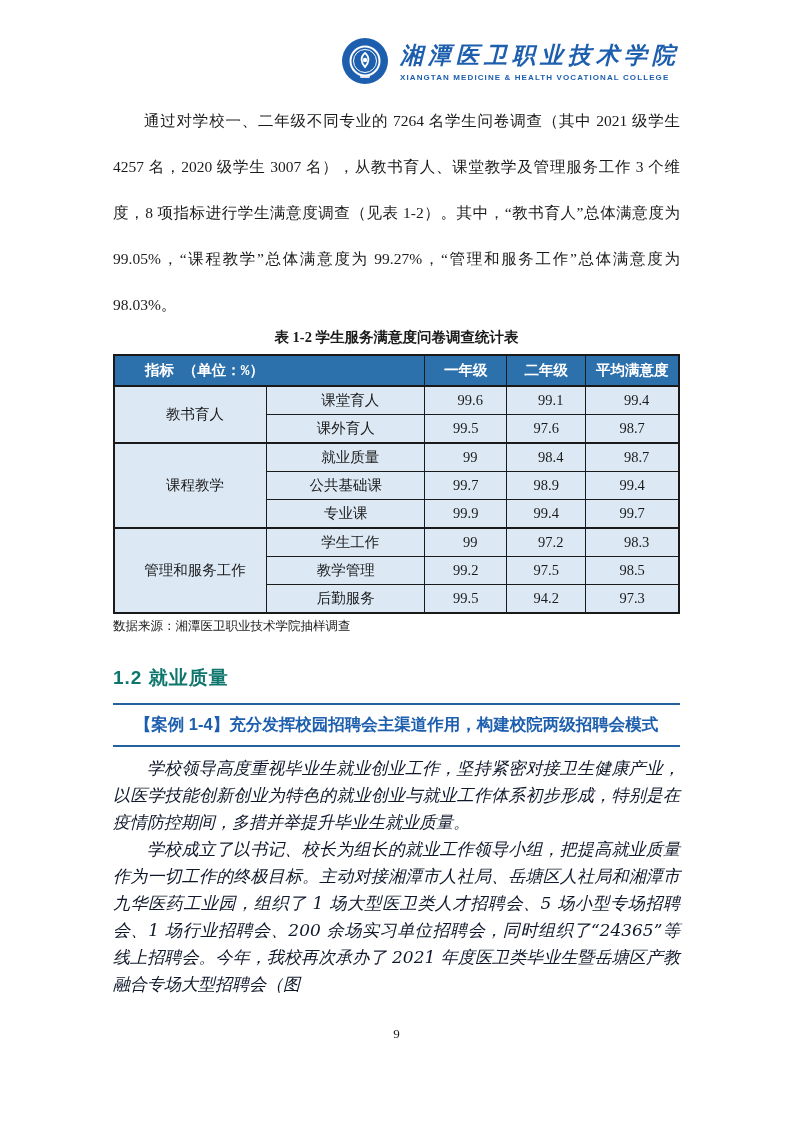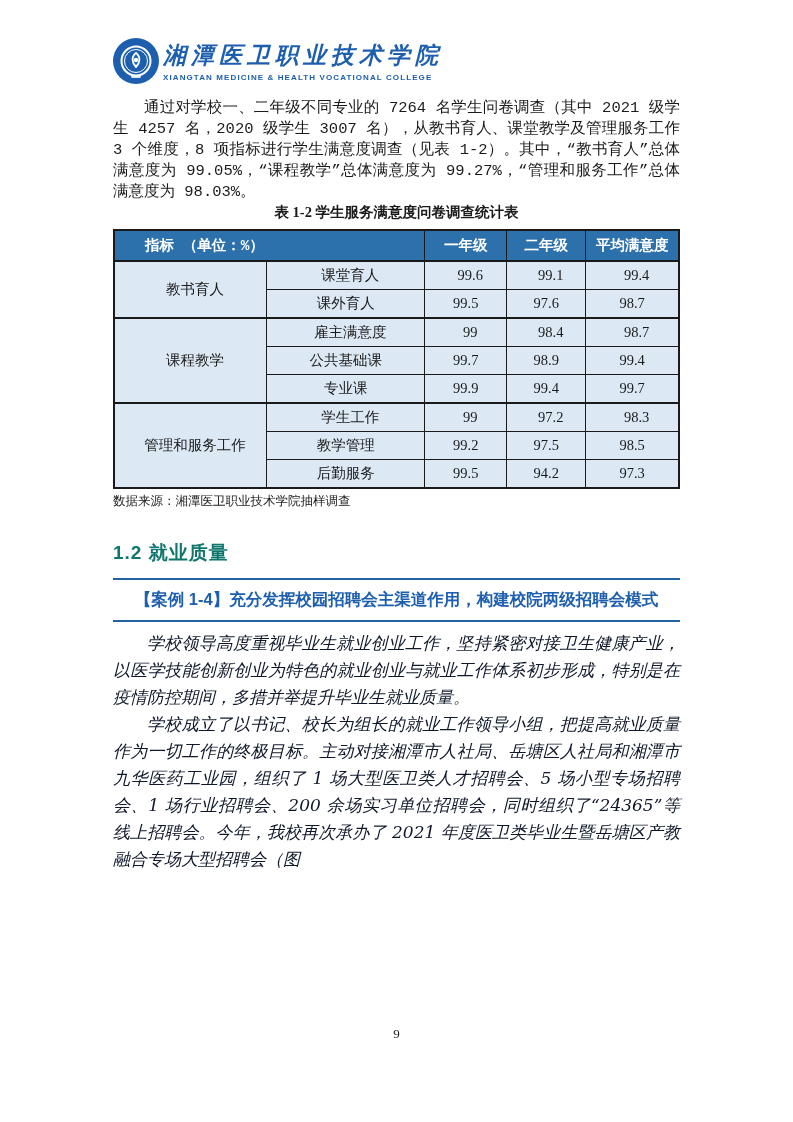--- a/index.html
+++ b/index.html
@@ -9,39 +9,39 @@
     width:793px; height:1122px;
     margin:0 auto;
     background:#ffffff;
     font-family:"Liberation Serif", serif;
     color:#1a1a1a;
     overflow:hidden;
   }
   .content { padding:0 113px; }
 
   
-  .logo-row { display:flex; align-items:center; gap:4px; padding-top:38px; }
+  .logo-row { display:flex; align-items:center; gap:12px; padding-top:38px;justify-content:flex-end; }
   .logo-disc { width:46px; height:46px; flex:0 0 auto; }
   .logo-texts { display:flex; flex-direction:column; }
   .logo-cn {
     font-family:"DejaVu Serif", serif;
     font-style:italic; font-weight:bold;
     font-size:23px; letter-spacing:5px;
     color:#1d5fae; white-space:nowrap;
   }
   .logo-en {
     font-family:"Liberation Sans", sans-serif;
     font-weight:bold; font-size:8px; letter-spacing:1.1px;
     color:#1d5fae; margin-top:2px; white-space:nowrap;
   }
 
   
   .para {
-    font-size:15.5px; line-height:21px;
-    text-align:justify; text-indent:2em;font-family:Liberation Mono, monospace;
+    font-size:15.5px; line-height:46px;
+    text-align:justify; text-indent:2em;
   }
   .para-1 { margin-top:14px; }
 
   
   .tbl-caption {
     text-align:center; font-weight:bold; font-size:14.5px;
     margin-bottom:7px;
   }
   table.sat {
     width:100%; border-collapse:collapse;
@@ -146,21 +146,21 @@
           <td>99.4</td>
         </tr>
         <tr>
           <td>课外育人</td>
           <td>99.5</td>
           <td>97.6</td>
           <td>98.7</td>
         </tr>
         <tr class="grp-start">
           <td rowspan="3">课程教学</td>
-          <td>雇主满意度</td>
+          <td>就业质量</td>
           <td>99</td>
           <td>98.4</td>
           <td>98.7</td>
         </tr>
         <tr>
           <td>公共基础课</td>
           <td>99.7</td>
           <td>98.9</td>
           <td>99.4</td>
         </tr>

